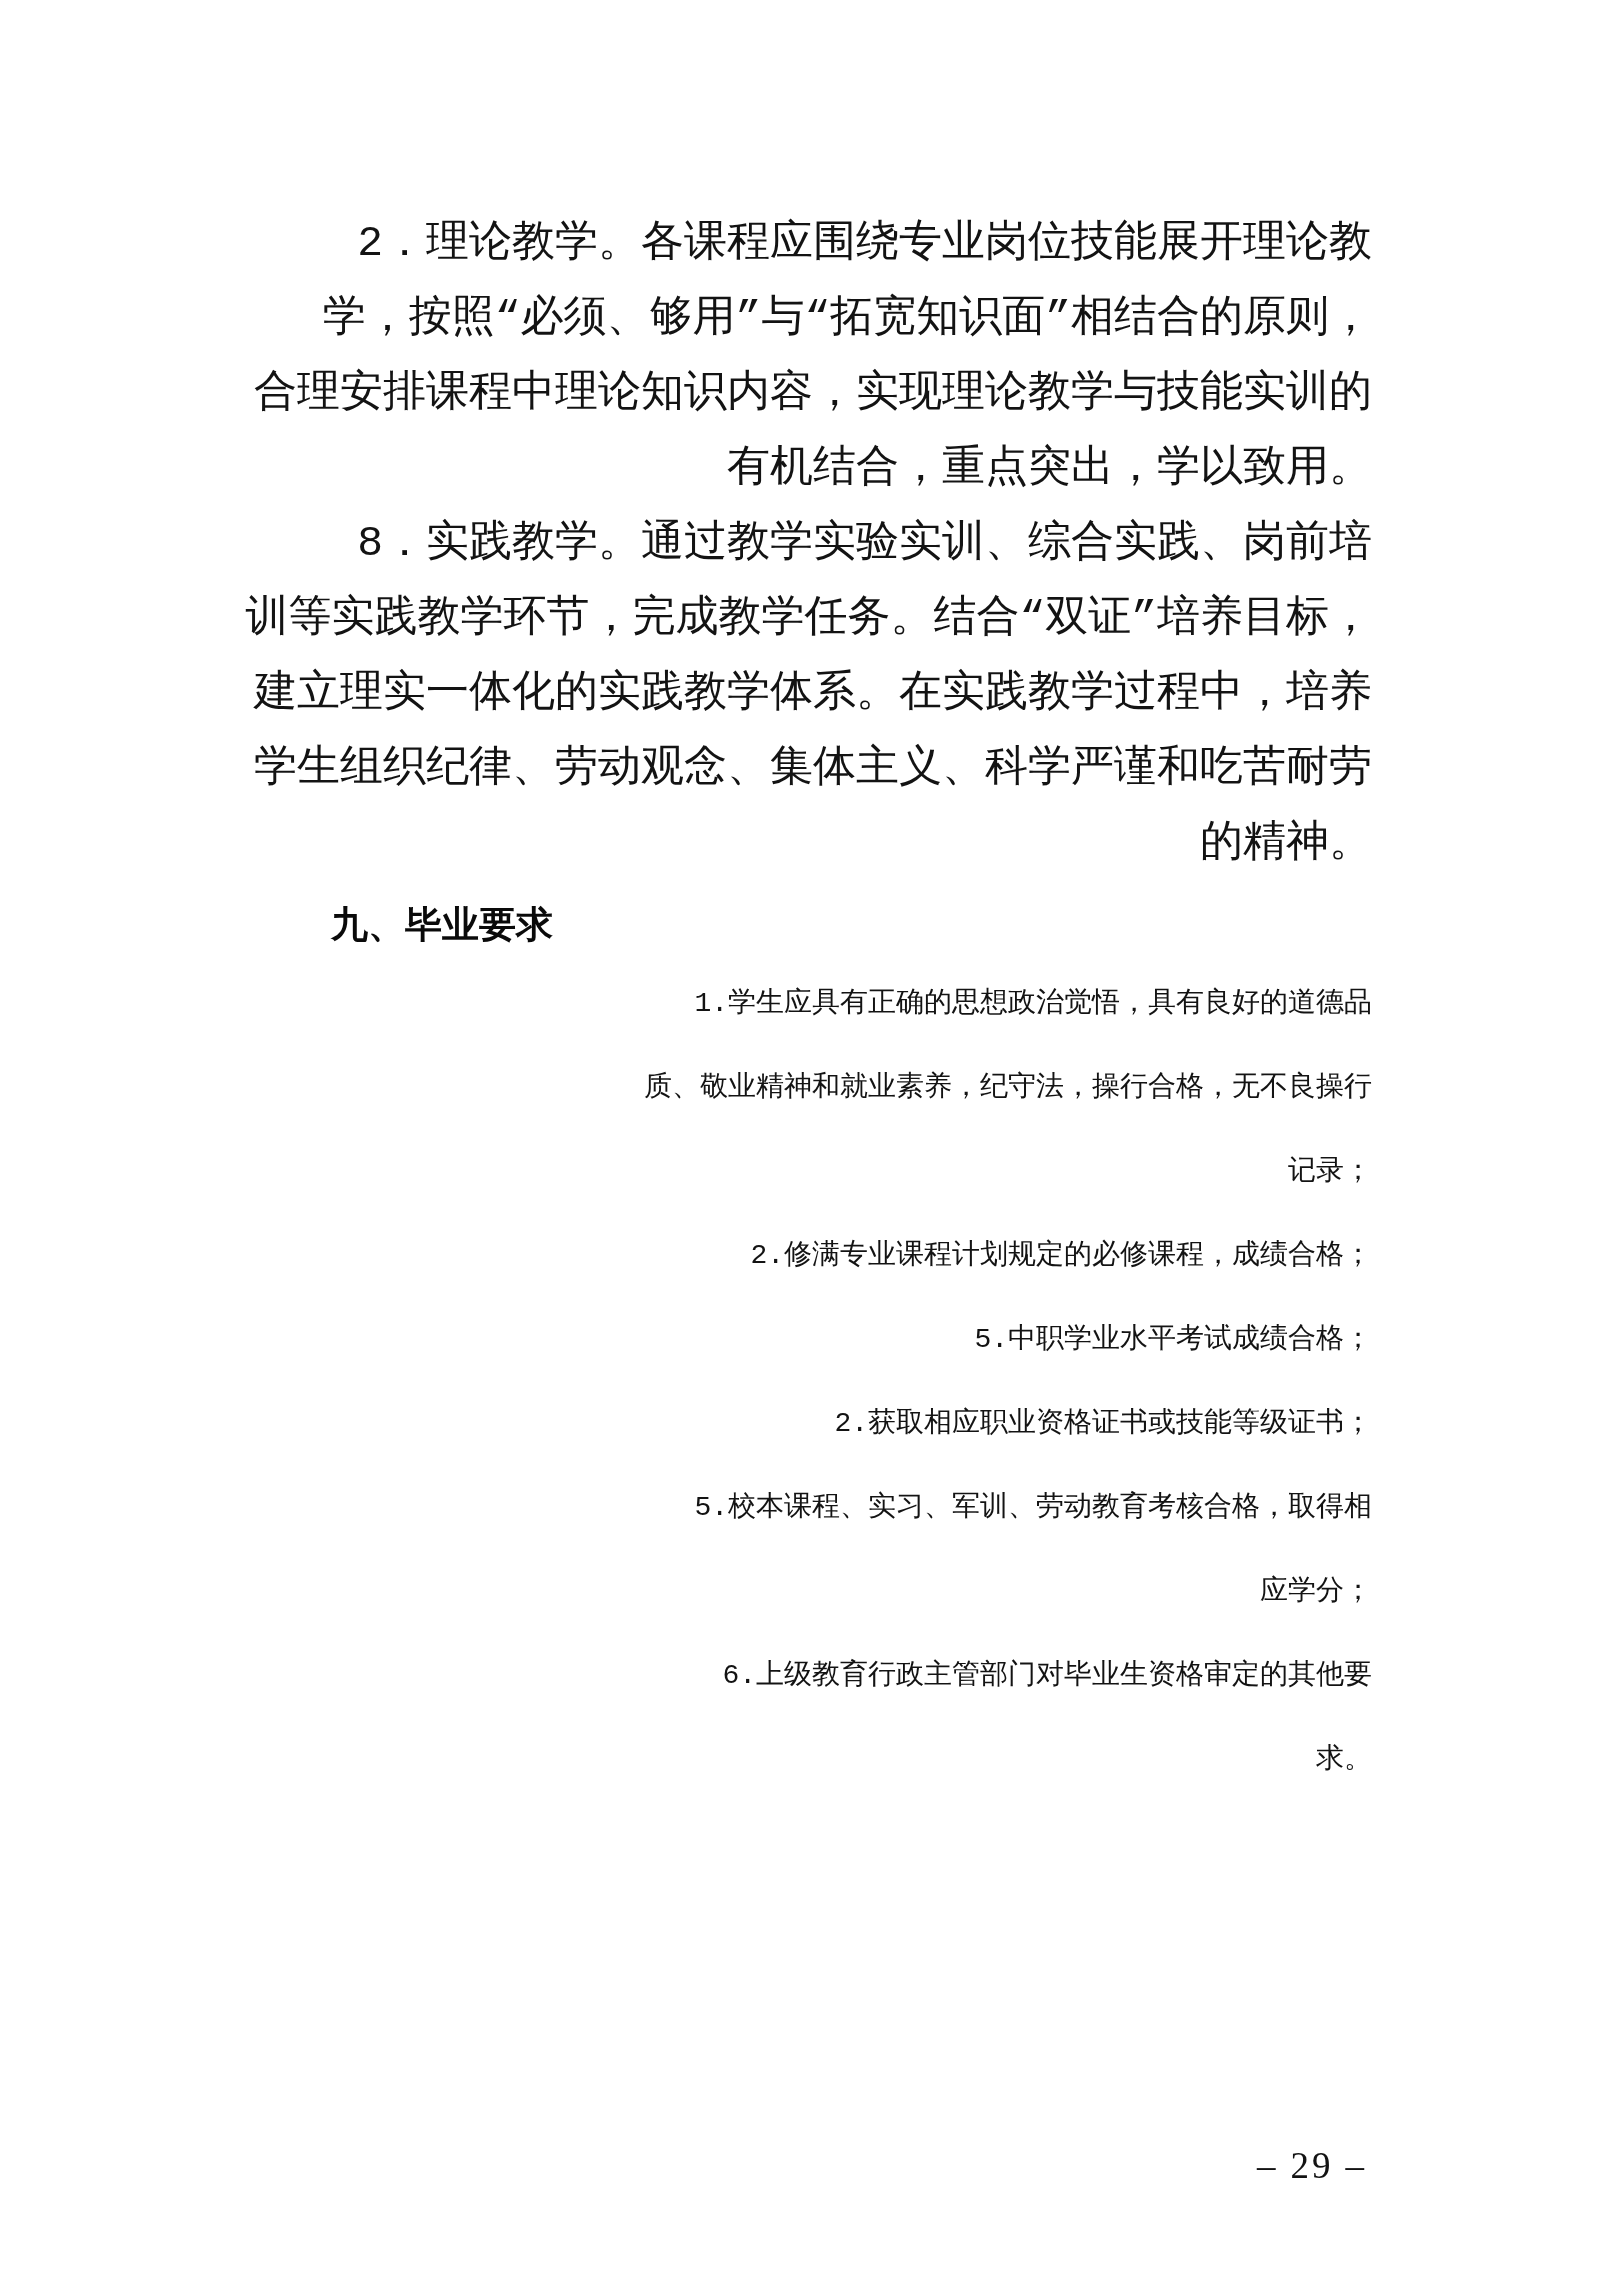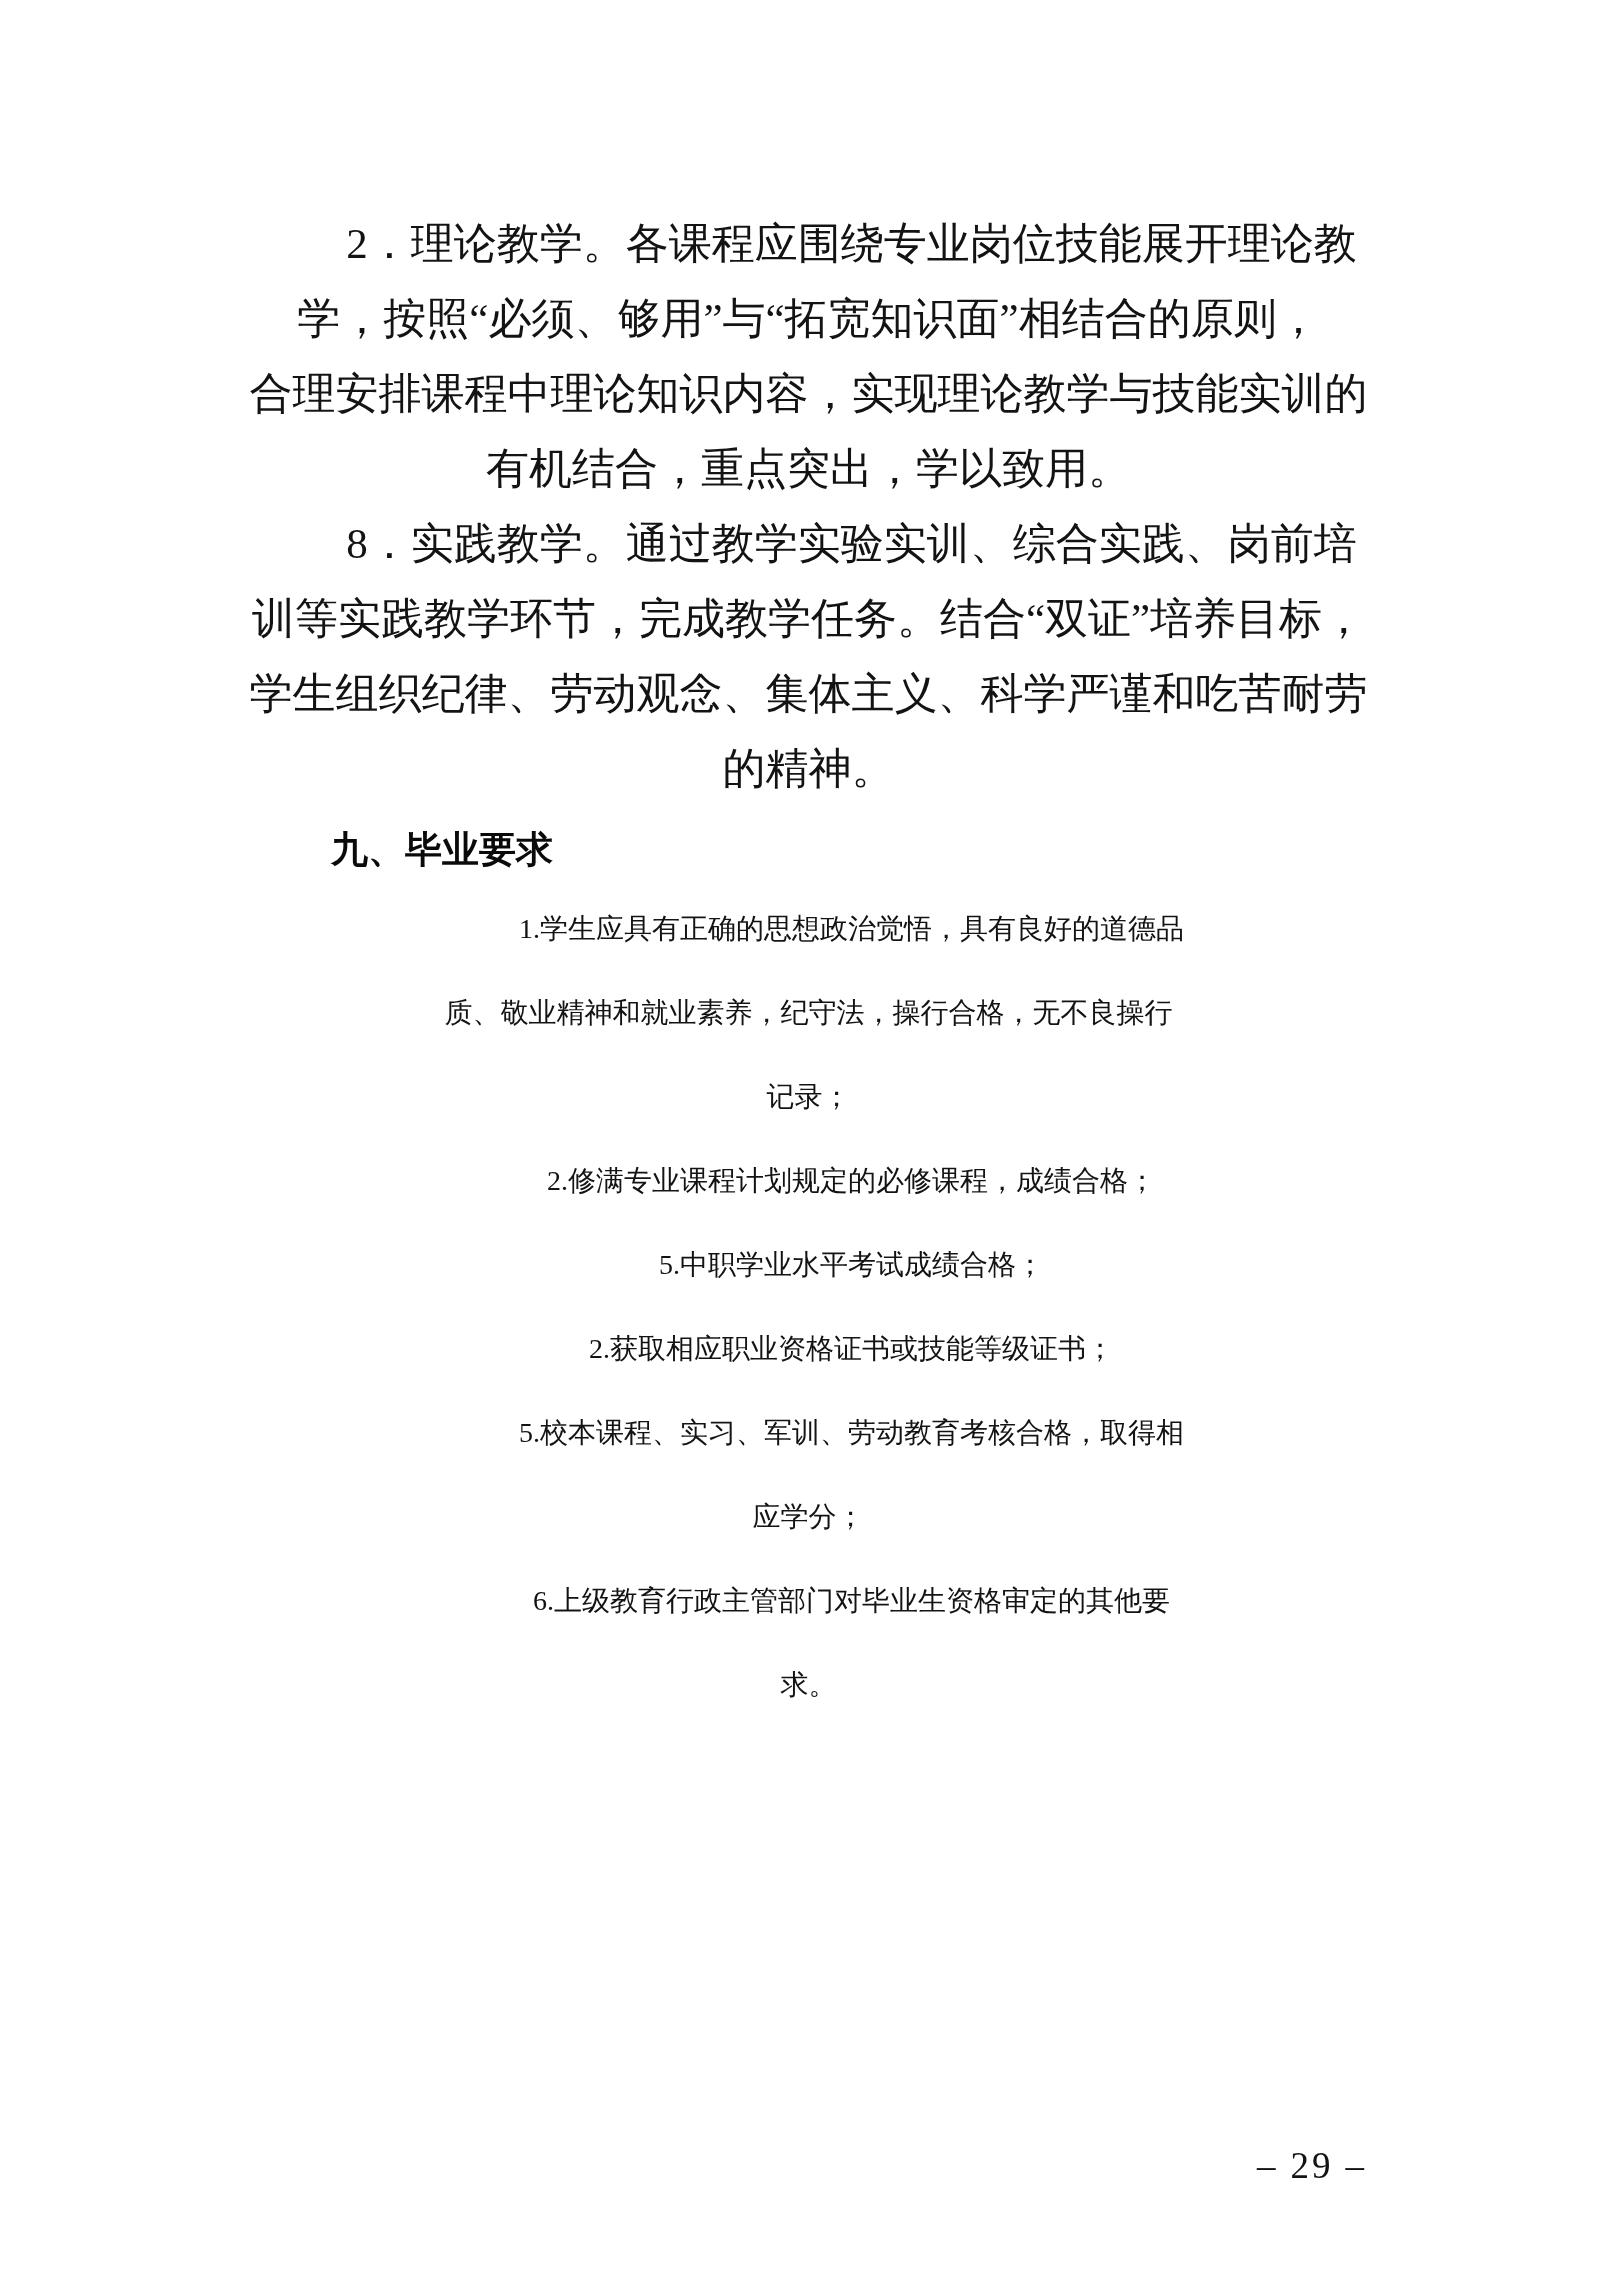--- a/index.html
+++ b/index.html
@@ -18,21 +18,22 @@
     color: #131313;
   }
   .content {
     position: absolute;
     left: 245px;
     top: 206px;
     width: 1127px;
   }
   .line {
     white-space: nowrap;
-    text-align: center;
+    text-align: right;
+    font-family: Liberation Mono, monospace;
   }
   .sec-body .line {
     font-size: 43px;
     line-height: 75px;
   }
   .sec-list .line {
     font-size: 28px;
     line-height: 84px;
   }
   .indent {
@@ -70,20 +71,21 @@
     <section class="sec-body">
       <div class="line indent">2．理论教学。各课程应围绕专业岗位技能展开理论教</div>
       <div class="line">学，按照“必须、够用”与“拓宽知识面”相结合的原则，</div>
       <div class="line">合理安排课程中理论知识内容，实现理论教学与技能实训的</div>
       <div class="line">有机结合，重点突出，学以致用。</div>
     </section>
 
     <section class="sec-body">
       <div class="line indent">8．实践教学。通过教学实验实训、综合实践、岗前培</div>
       <div class="line">训等实践教学环节，完成教学任务。结合“双证”培养目标，</div>
+      <div class="line">建立理实一体化的实践教学体系。在实践教学过程中，培养</div>
       <div class="line">学生组织纪律、劳动观念、集体主义、科学严谨和吃苦耐劳</div>
       <div class="line">的精神。</div>
     </section>
 
     <h2 class="section-heading">九、毕业要求</h2>
 
     <section class="sec-list">
       <div>
         <div class="line indent">1.学生应具有正确的思想政治觉悟，具有良好的道德品</div>
         <div class="line">质、敬业精神和就业素养，纪守法，操行合格，无不良操行</div>

